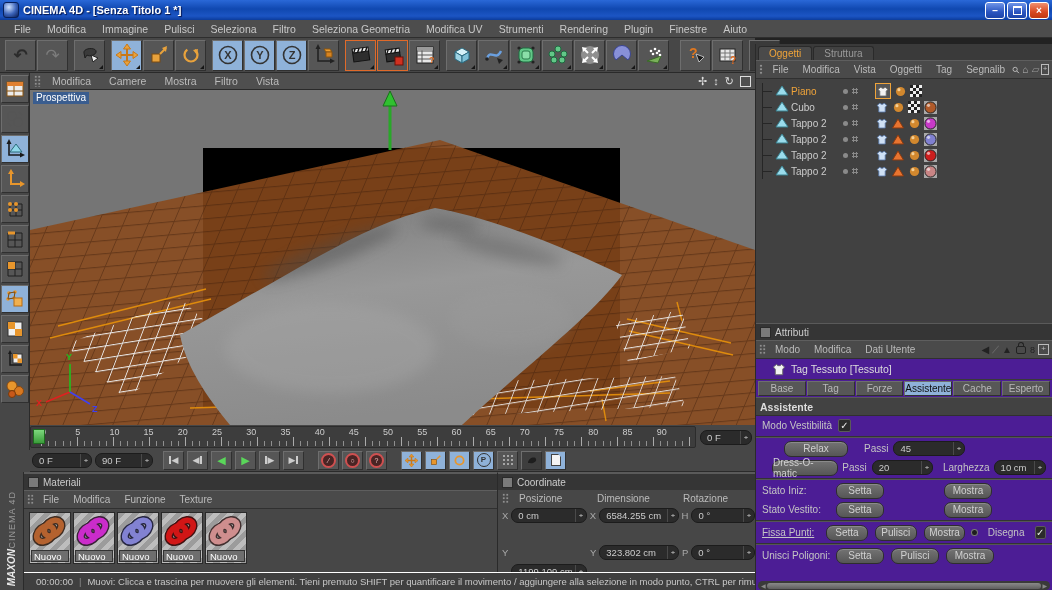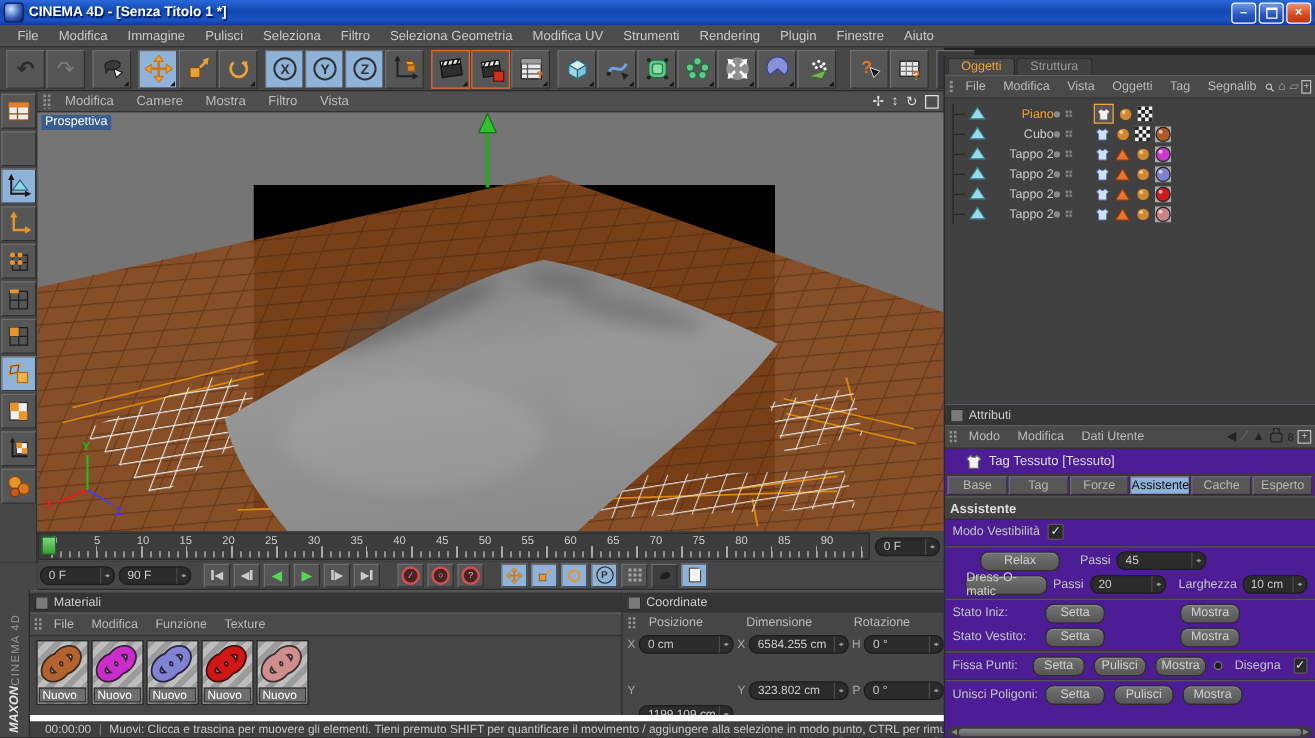--- a/index.html
+++ b/index.html
@@ -53,21 +53,21 @@
   .vplabel{position:absolute;left:3px;top:2px;background:#3a5d8f;color:#fff;font-size:10px;padding:0 3px 1px 3px;}
   
   .rpanel{left:755px;top:44px;width:297px;height:552px;background:#4c1d95;border-left:1px solid #2a2a2a;box-sizing:border-box;}
   .omtabs{height:16px;background:#3a3a3a;display:flex;align-items:flex-end;padding-left:2px;gap:1px;}
   .omtab{padding:1px 10px;font-size:10px;border:1px solid #2a2a2a;border-bottom:none;border-radius:3px 3px 0 0;background:#414141;color:#999;}
   .omtab.active{background:#4a4a4a;color:#f0a43a;}
   .pmenu{height:17px;background:#4a4a4a;border-top:1px solid #5e5e5e;border-bottom:1px solid #303030;
     display:flex;align-items:center;padding:0 3px;color:#bbb;font-size:10px;}
   .pmenu span.mi{padding:0 7px;}
   .pmenu .sp{flex:1;}
-  .omlist{height:244px;background:#414141;overflow:hidden;position:relative;padding-top:4px;box-sizing:border-box;text-align:right;}
+  .omlist{height:244px;background:#414141;overflow:hidden;position:relative;padding-top:4px;box-sizing:border-box;}
   .omrow{height:16px;display:flex;align-items:center;font-size:10px;color:#ccc;}
   .tree{width:12px;height:16px;border-left:1px solid #262626;position:relative;margin-left:6px;flex:none;}
   .tree::after{content:'';position:absolute;top:8px;left:0;width:9px;height:1px;background:#262626;}
   .oname{width:52px;flex:none;padding-left:2px;white-space:nowrap;}
   .oname.sel{color:#f0a43a;}
   .odots{width:26px;flex:none;display:flex;align-items:center;gap:4px;}
   .dot1{width:5px;height:5px;border-radius:50%;background:#8a8a8a;}
   .dot4{width:6px;height:6px;background-image:radial-gradient(#8a8a8a 1px,transparent 1.3px);background-size:3px 3px;}
   .otags{display:flex;align-items:center;gap:2px;margin-left:6px;}
   .tagbox{width:14px;height:14px;display:flex;align-items:center;justify-content:center;flex:none;}
@@ -142,21 +142,21 @@
     color:#fff;font-size:9.5px;display:flex;align-items:center;padding-left:2px;box-sizing:border-box;}
   .coords{left:498px;top:472px;width:257px;height:100px;background:#474747;box-sizing:border-box;border-top:1px solid #5a5a5a;}
   .clabels{display:flex;color:#bbb;font-size:10px;height:16px;align-items:center;}
   .cgrid{display:flex;flex-direction:column;gap:3px;padding:2px 0 0 4px;}
   .crow{display:flex;align-items:center;gap:3px;font-size:9.5px;color:#aaa;}
   .cbot{display:flex;gap:12px;padding:5px 0 0 12px;}
   .pill{background:linear-gradient(180deg,#737373,#565656);border:1px solid #2e2e2e;border-radius:7px;height:14px;
     color:#d8d8d8;font-size:10px;display:flex;align-items:center;justify-content:space-between;padding:0 7px;box-shadow:inset 0 1px 0 #8a8a8a;}
   .pill .dtri{font-size:7px;color:#2a2a2a;}
   
-  .statusbar{left:24px;top:572px;width:731px;height:18px;background:#3f3f3f;border-top:5px solid #ffffff;
+  .statusbar{left:24px;top:572px;width:731px;height:18px;background:#3f3f3f;border-top:1px solid #ffffff;
     display:flex;align-items:center;gap:6px;padding:0 4px;box-sizing:border-box;color:#c8c8c8;font-size:9.5px;white-space:nowrap;overflow:hidden;}
   .statusbar .sep{color:#888;}
   svg{display:block;}
 </style>
 </head>
 <body>
 
 <div class="abs titlebar">
   <span class="appicon"></span>
   <span class="titletext">CINEMA 4D - [Senza Titolo 1 *]</span>
@@ -876,21 +876,21 @@
     <span class="btn" style="width:46px;">Setta</span>
     <span class="btn" style="width:46px;margin-left:60px;">Mostra</span>
   </div>
   <div class="arow">
     <span style="width:74px;">Stato Vestito:</span>
     <span class="btn" style="width:46px;">Setta</span>
     <span class="btn" style="width:46px;margin-left:60px;">Mostra</span>
   </div>
   <div class="hr"></div>
   <div class="arow">
-    <span style="width:74px;">Fissa Punti:</span>
+    <span style="width:74px;text-decoration:underline;">Fissa Punti:</span>
     <span class="btn" style="width:46px;">Setta</span>
     <span class="btn" style="width:46px;margin-left:7px;">Pulisci</span>
     <span class="btn" style="width:46px;margin-left:7px;">Mostra</span>
     <span class="radio" style="margin-left:6px;"></span>
     <span style="margin:0 10px;">Disegna</span>
     <span class="chk">✓</span>
   </div>
   <div class="hr"></div>
   <div class="arow">
     <span style="width:74px;">Unisci Poligoni:</span>

